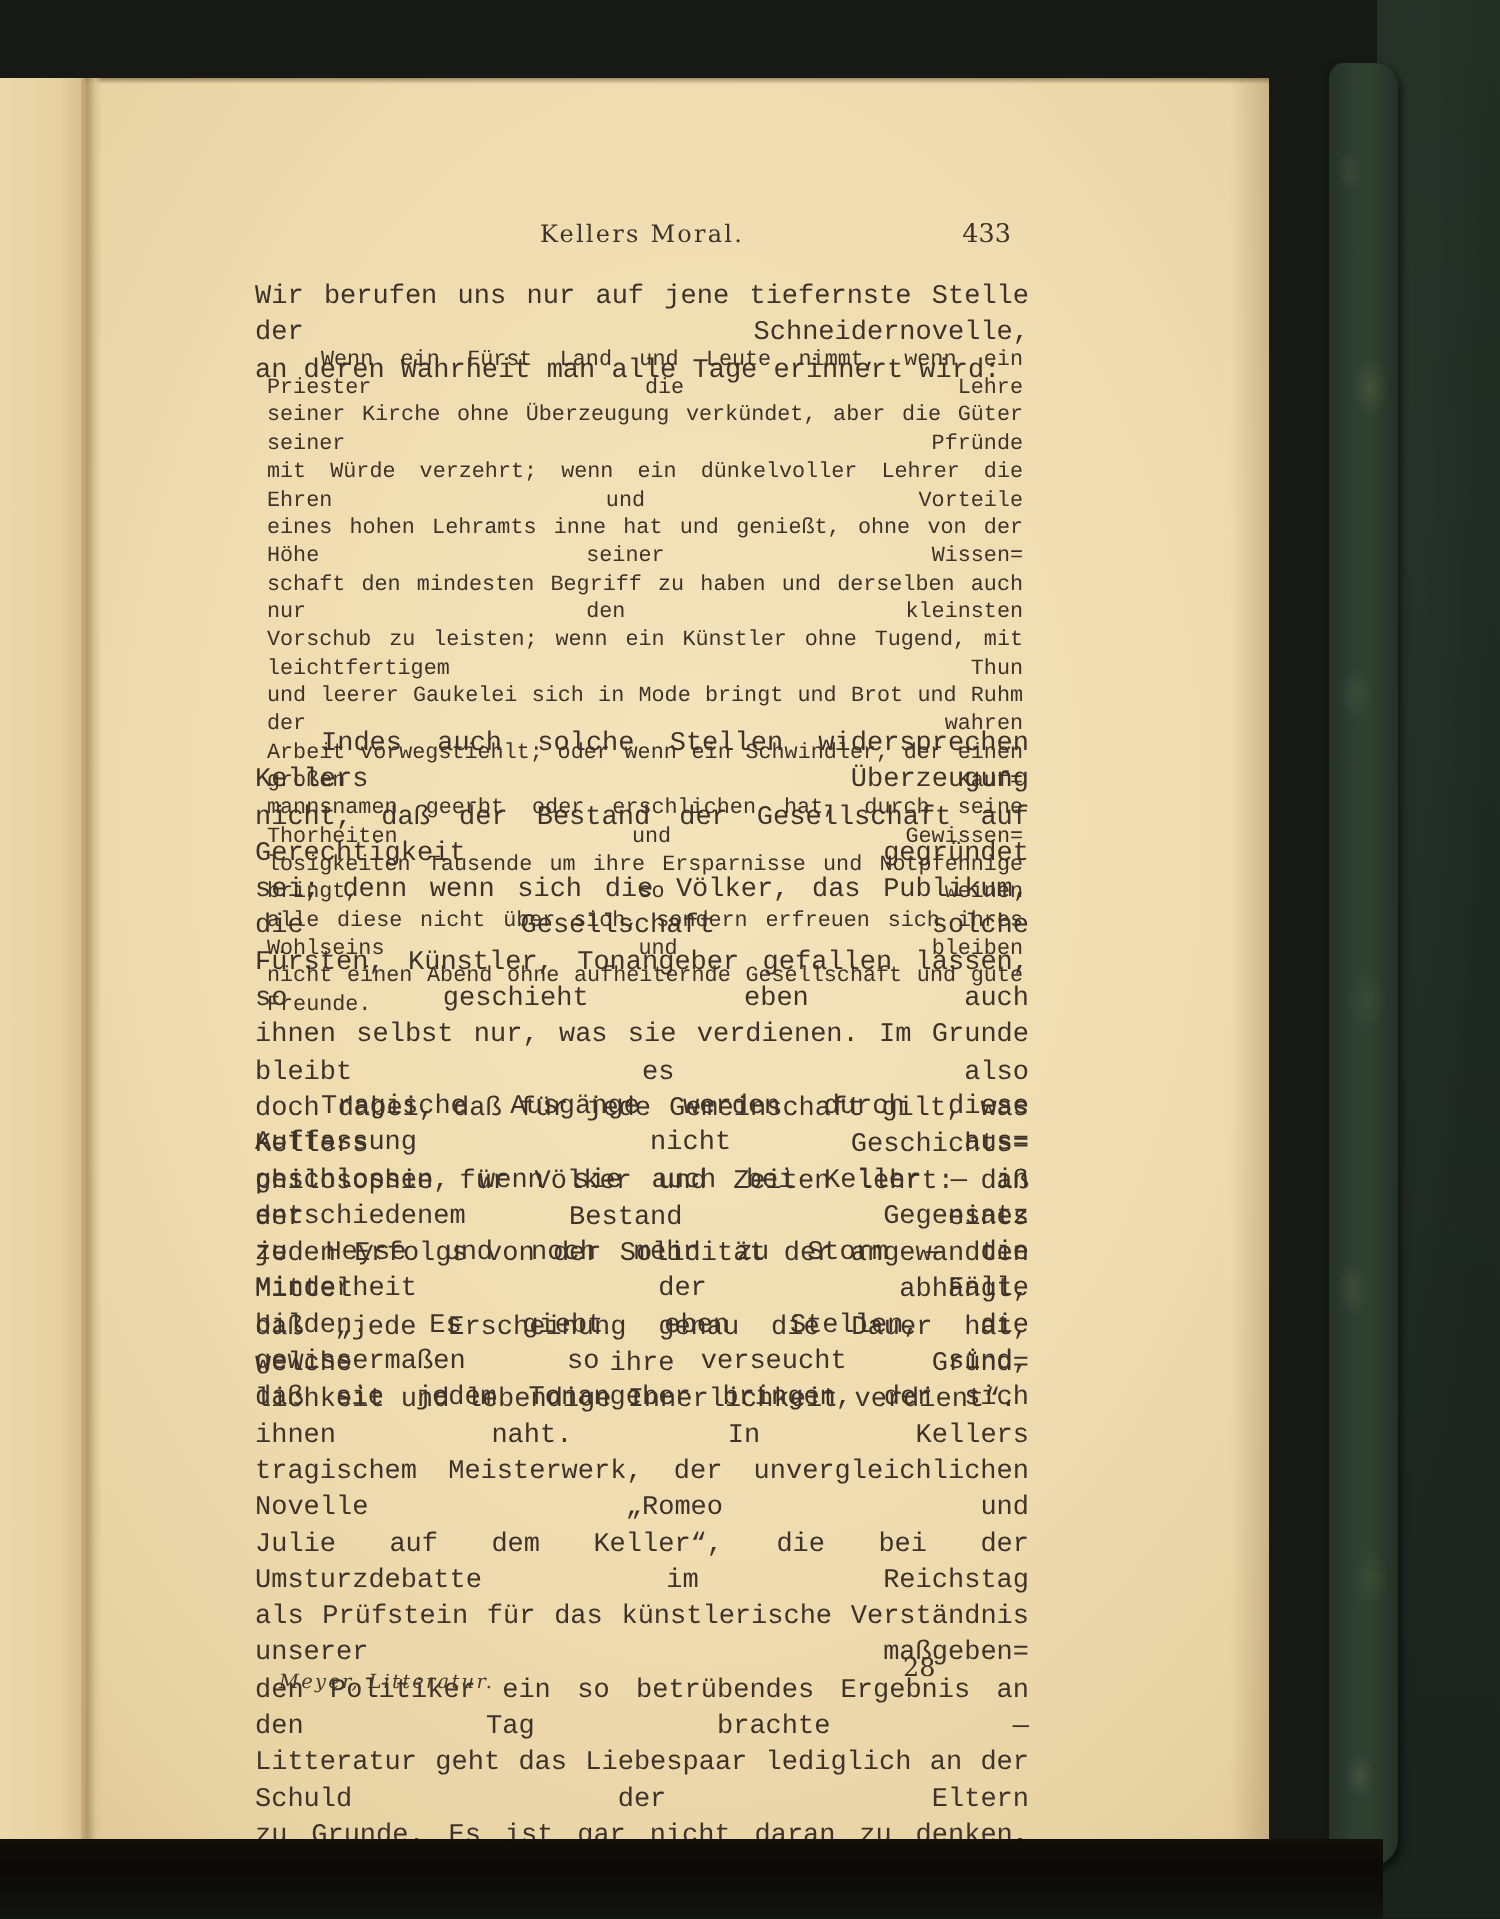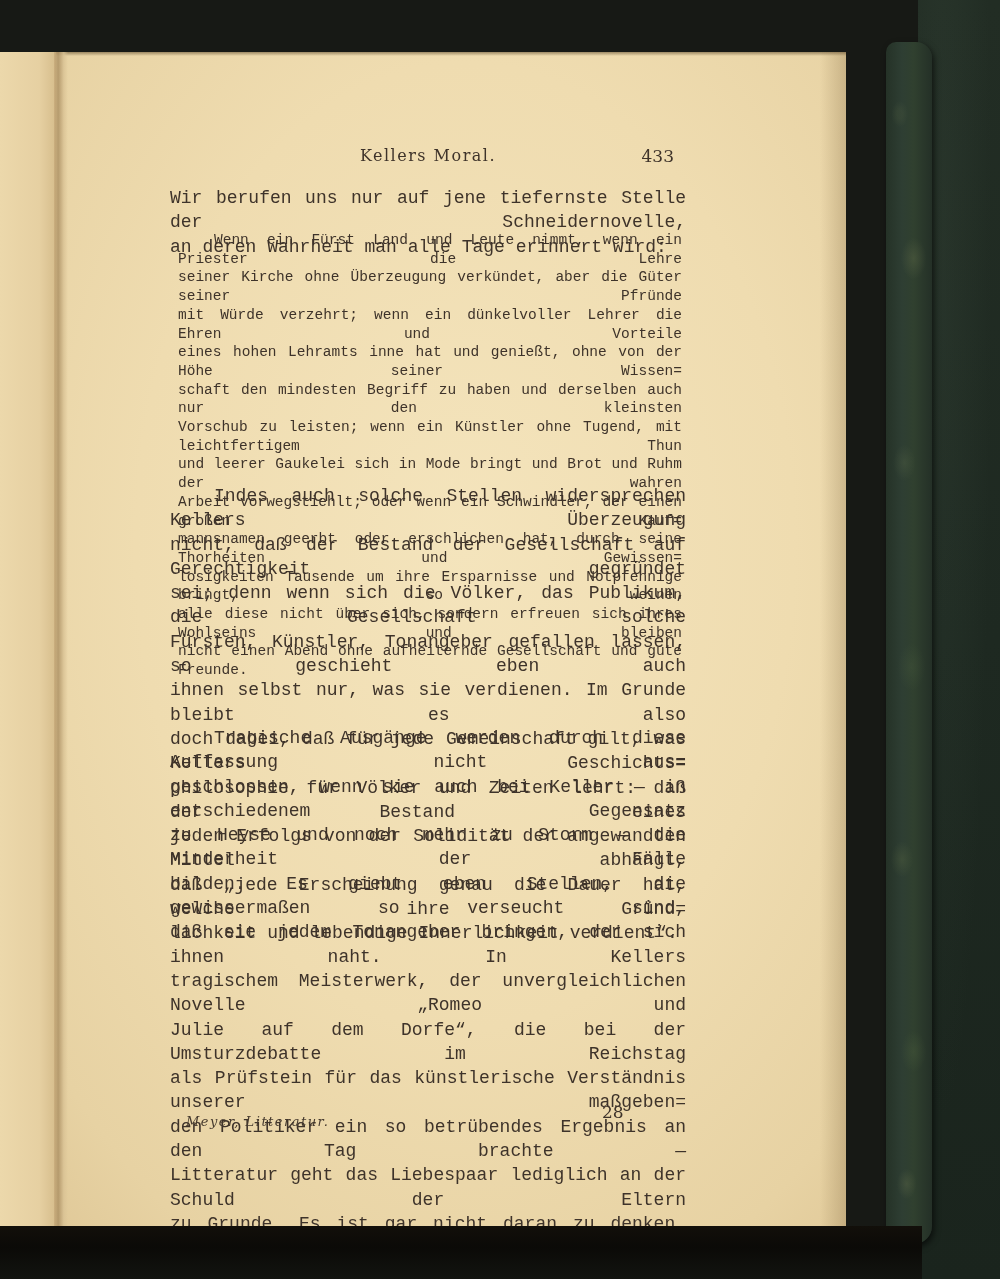--- a/index.html
+++ b/index.html
@@ -160,21 +160,21 @@
             <div class="line">daß „jede Erscheinung genau die Dauer hat, welche ihre Gründ=</div>
             <div class="line no-just">lichkeit und lebendige Innerlichkeit verdient“.</div>
           </div>
           <div class="para main para-tragic">
             <div class="line indent">Tragische Ausgänge werden durch diese Auffassung nicht aus=</div>
             <div class="line">geschlossen, wenn sie auch bei Keller — in entschiedenem Gegensatz</div>
             <div class="line">zu Heyse und noch mehr zu Storm — die Minderheit der Fälle</div>
             <div class="line">bilden.  Es giebt eben Stellen, die gewissermaßen so verseucht sind,</div>
             <div class="line">daß sie jedem Tonangeber bringen, der sich ihnen naht.  In Kellers</div>
             <div class="line">tragischem Meisterwerk, der unvergleichlichen Novelle „Romeo und</div>
-            <div class="line">Julie auf dem Dorfe“, die bei der Umsturzdebatte im Reichstag</div>
+            <div class="line">Julie auf dem Keller“, die bei der Umsturzdebatte im Reichstag</div>
             <div class="line">als Prüfstein für das künstlerische Verständnis unserer maßgeben=</div>
             <div class="line">den Politiker ein so betrübendes Ergebnis an den Tag brachte —</div>
             <div class="line">Litteratur geht das Liebespaar lediglich an der Schuld der Eltern</div>
             <div class="line">zu Grunde.  Es ist gar nicht daran zu denken, daß Keller in dem</div>
           </div>
         </div>
 
       <div class="footer-signature">Meyer, Litteratur.</div>
       <div class="sheet-number">28</div>
 

